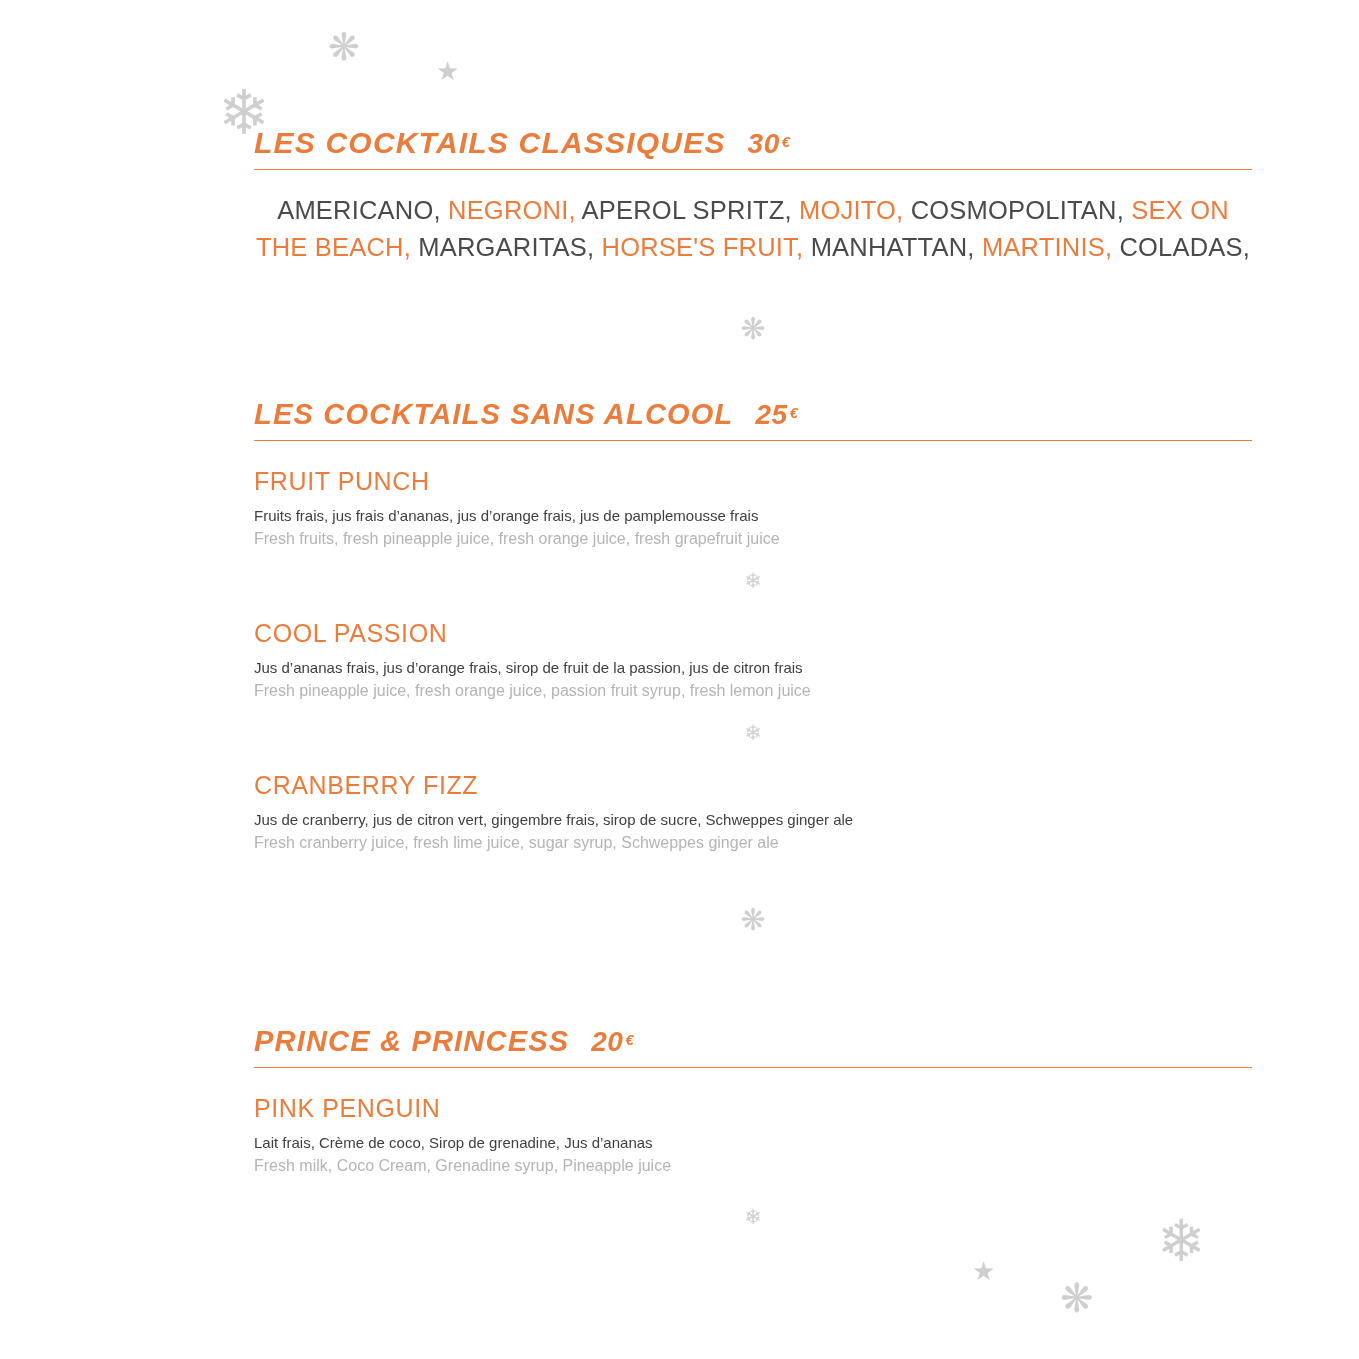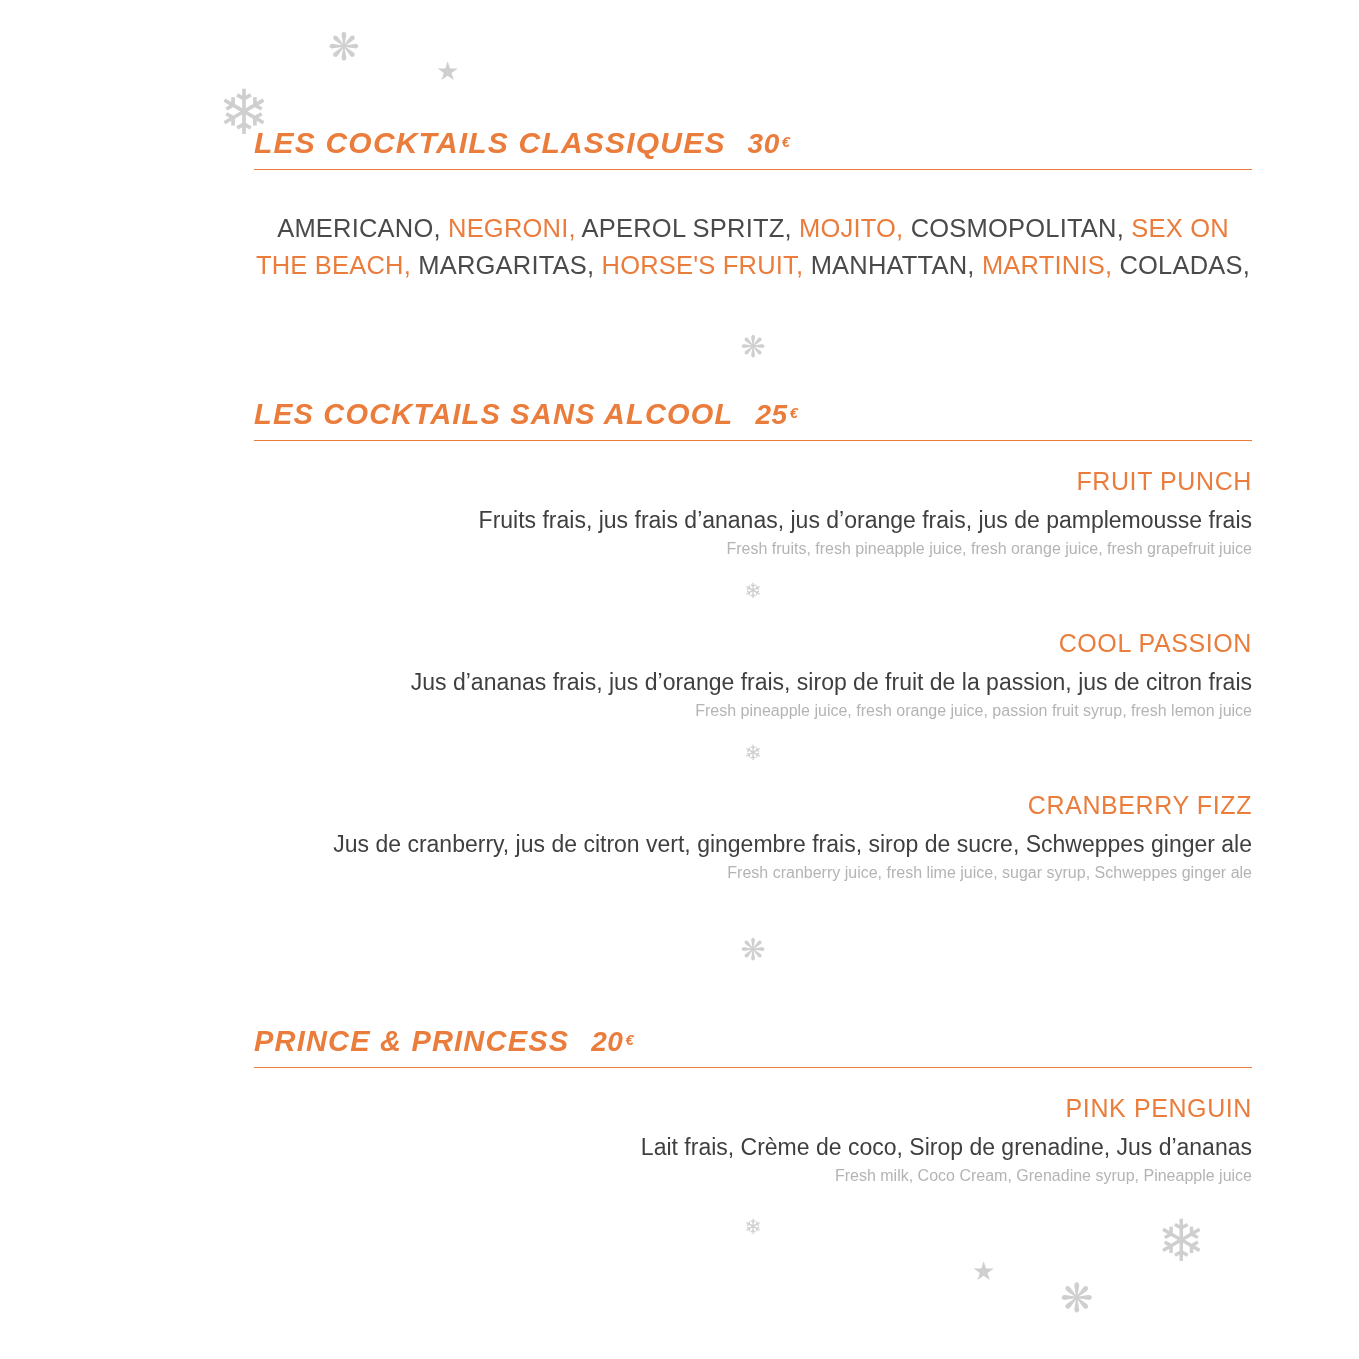--- a/index.html
+++ b/index.html
@@ -58,21 +58,21 @@
   }
 
   
   #classiques-block {
     position: absolute;
     left: 254px;
     top: 126px;
     width: 998px;
   }
   .classiques-list {
-    margin-top: 40px;
+    margin-top: 22px;
     text-align: center;
     font-size: 25.5px;
     line-height: 1.44;
     color: #4a4a4a;
     letter-spacing: 0.2px;
   }
   .hl { color: #ea7c3c; }
 
   
   #sansalcool-block {
@@ -87,31 +87,31 @@
   #prince-block {
     position: absolute;
     left: 254px;
     top: 1025px;
     width: 998px;
   }
   #prince-block .section-head .title { font-size: 29px; }
 
   
   .drink {
-    text-align: right;
+    text-align: left;
     margin-top: 26px;
   }
   .drink-name {
     color: #ea7c3c;
     font-size: 25px;
     letter-spacing: 0.6px;
     margin-bottom: 11px;
   }
   .drink-fr {
-    font-size: 23px;
+    font-size: 15px;
     color: #3f3f3f;
     margin-bottom: 6px;
   }
   .drink-en {
     font-size: 16px;
     color: #b4b4b4;
   }
 
   .divider-flake {
     text-align: center;

